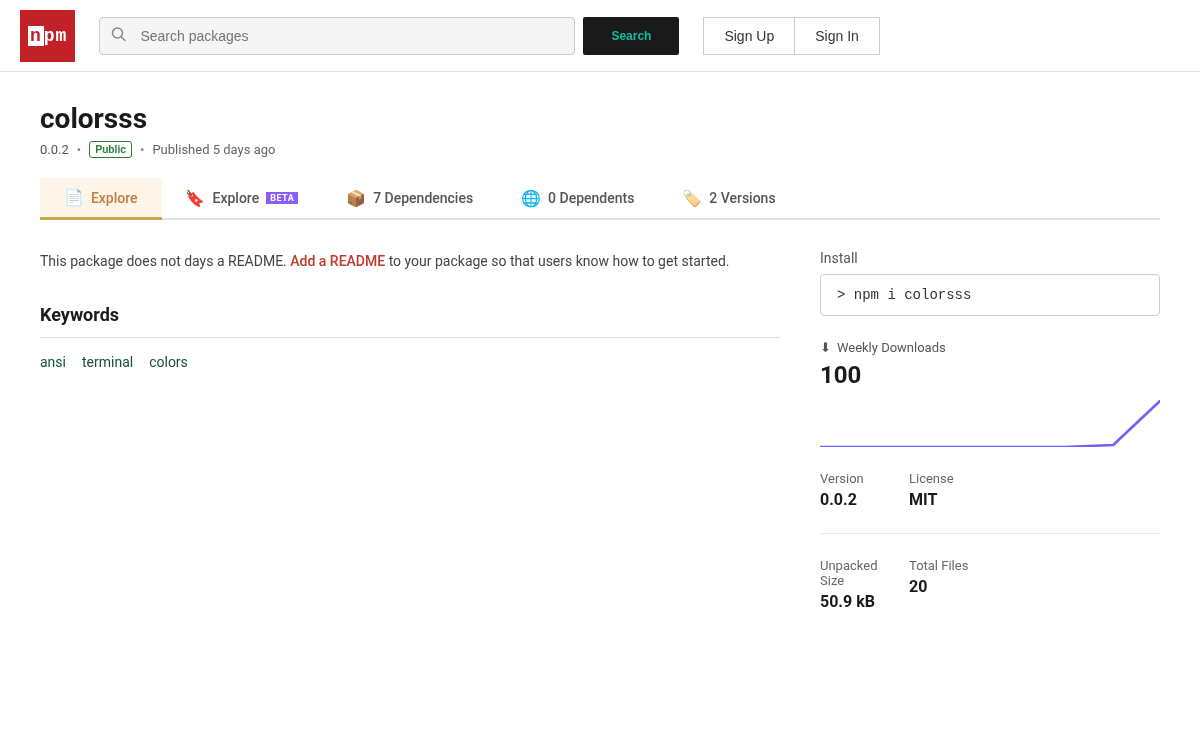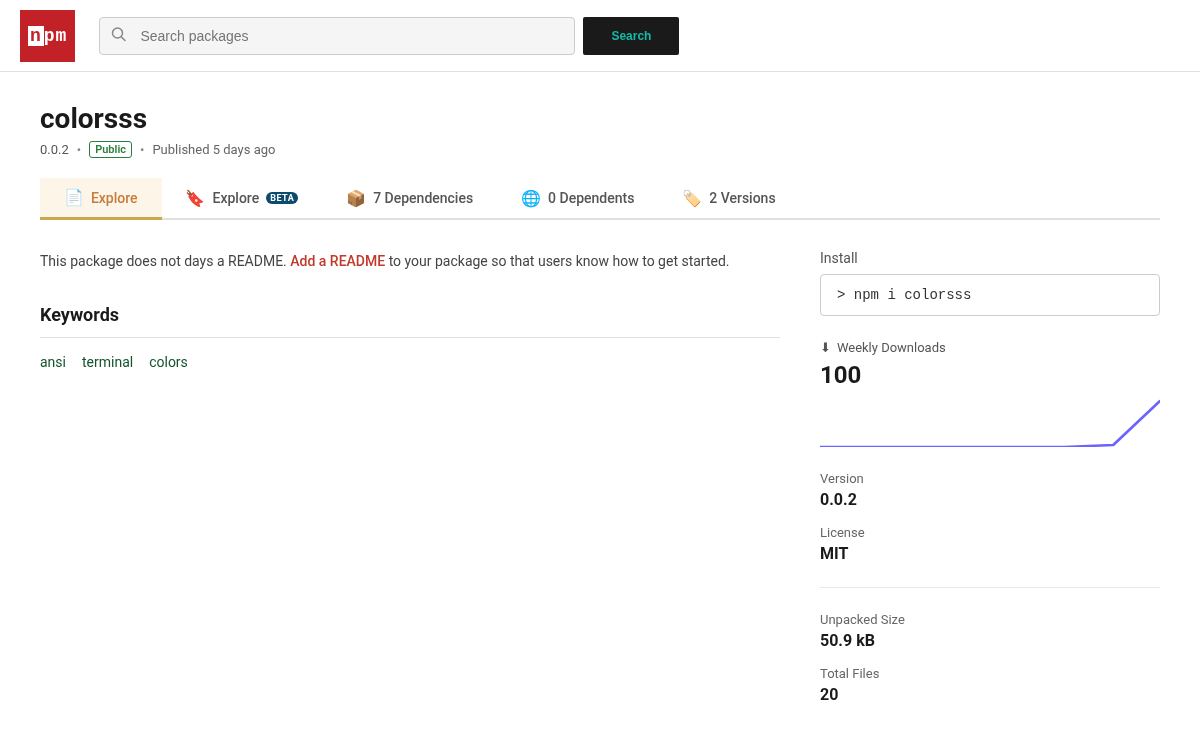--- a/index.html
+++ b/index.html
@@ -155,25 +155,25 @@
     .tab.active {
       color: #c57c3c;
       background: #fdf6e8;
       border-bottom: 3px solid #c8a84b;
       margin-bottom: -2px;
     }
     .tab-icon {
       font-size: 16px;
     }
     .beta-badge {
-      background: #0c4a6e;
+      background: #8b5cf6;
       color: #fff;
       font-size: 9px;
       padding: 1px 4px;
-      border-radius: 6px;
+      border-radius: 0;
       font-weight: 700;
       letter-spacing: 0.5px;
     }
 
     
     .content-area {
       display: flex;
       gap: 40px;
     }
     .left-col {
@@ -266,21 +266,21 @@
       margin-bottom: 4px;
     }
     .chart-line {
       width: 100%;
       height: 100%;
     }
 
     
     .stats-grid {
       display: grid;
-      grid-template-columns: 1fr;
+      grid-template-columns: 1fr 1fr 1fr 1fr;
       gap: 16px;
     }
     .stat-item {
       margin-bottom: 0;
     }
     .stat-label {
       font-size: 13px;
       color: #666;
       margin-bottom: 4px;
     }
@@ -304,20 +304,24 @@
     <span class="search-icon-wrap">
       <svg width="16" height="16" viewBox="0 0 16 16" fill="none">
         <circle cx="6.5" cy="6.5" r="5" stroke="#888" stroke-width="1.5"></circle>
         <line x1="10.5" y1="10.5" x2="14" y2="14" stroke="#888" stroke-width="1.5" stroke-linecap="round"></line>
       </svg>
     </span>
     <input class="search-input" type="text" placeholder="Search packages" style="">
     <button class="search-btn">Search</button>
   </div>
 
+  <div class="header-actions">
+    <button class="signup-btn">Sign Up</button>
+    <button class="signin-btn">Sign In</button>
+  </div>
 </header>
 
 <main class="main">
 
   <h1 class="pkg-title">colorsss</h1>
 
   <div class="pkg-meta">
     <span class="pkg-version">0.0.2</span>
     <span class="dot">•</span>
     <span class="public-badge">Public</span>

